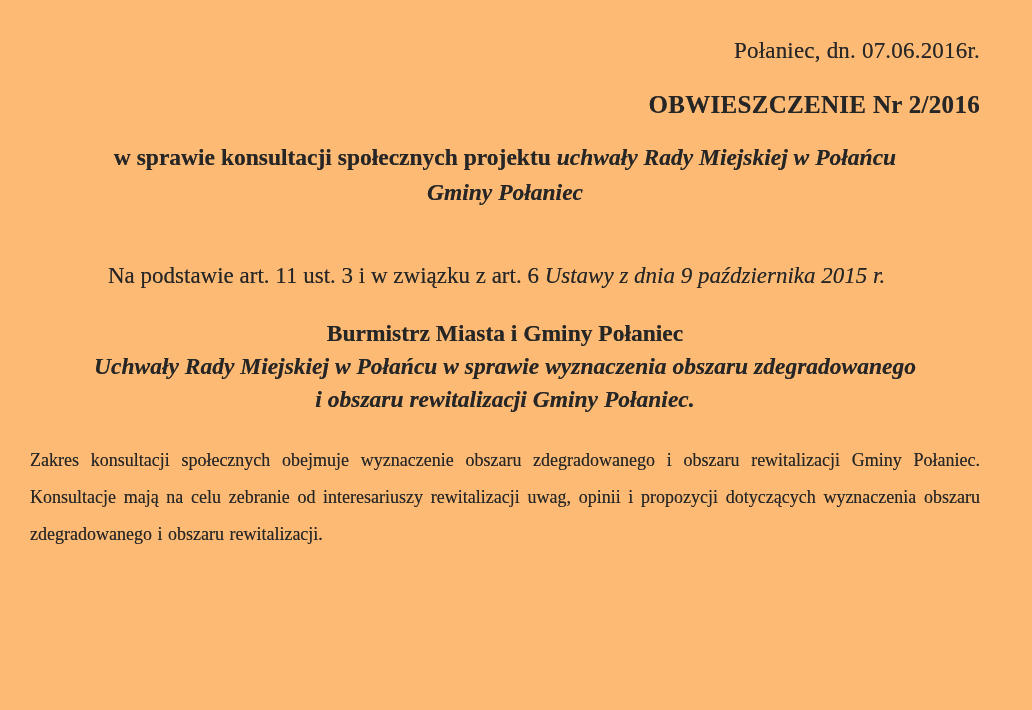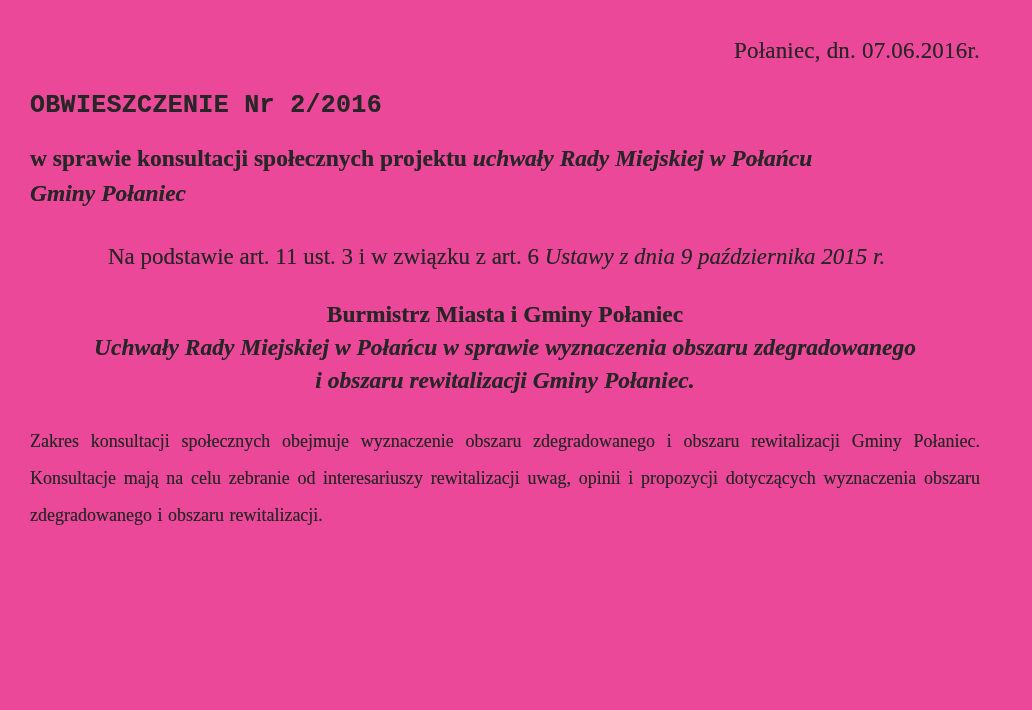--- a/index.html
+++ b/index.html
@@ -4,49 +4,48 @@
 <style>
   * { margin: 0; padding: 0; box-sizing: border-box; }
   html, body {
     background: #ffffff;
     font-family: "Liberation Serif", "DejaVu Serif", serif;
   }
   .page {
     position: relative;
     width: 1032px;
     height: 710px;
-    background: #ec4899;
+    background: #fdba74;
     color: #262626;
     overflow: hidden;
     padding: 38px 52px 0 30px;
     text-shadow: 0 0 0.6px rgba(45,45,45,0.6);
   }
   .dateline {
     text-align: right;
     font-size: 23px;
     letter-spacing: 0.2px;
   }
   .doc-title {
     margin-top: 27px;
-    text-align: left;
+    text-align: right;
     font-size: 25px;
     font-weight: bold;
     letter-spacing: 0.3px;
-    font-family: Liberation Mono, monospace;
   }
   .subject-block {
     margin-top: 21px;
-    text-align: left;
+    text-align: center;
     font-size: 23.5px;
     font-weight: bold;
     line-height: 35px;
   }
   .italic { font-style: italic; }
   .legal-basis {
-    margin-top: 27px;
+    margin-top: 47px;
     font-size: 23px;
     line-height: 37px;
   }
   .legal-line { white-space: nowrap; }
   .legal-line.first { text-indent: 78px; }
   .announcement-block {
     margin-top: 23px;
     text-align: center;
     font-size: 23.5px;
     font-weight: bold;

